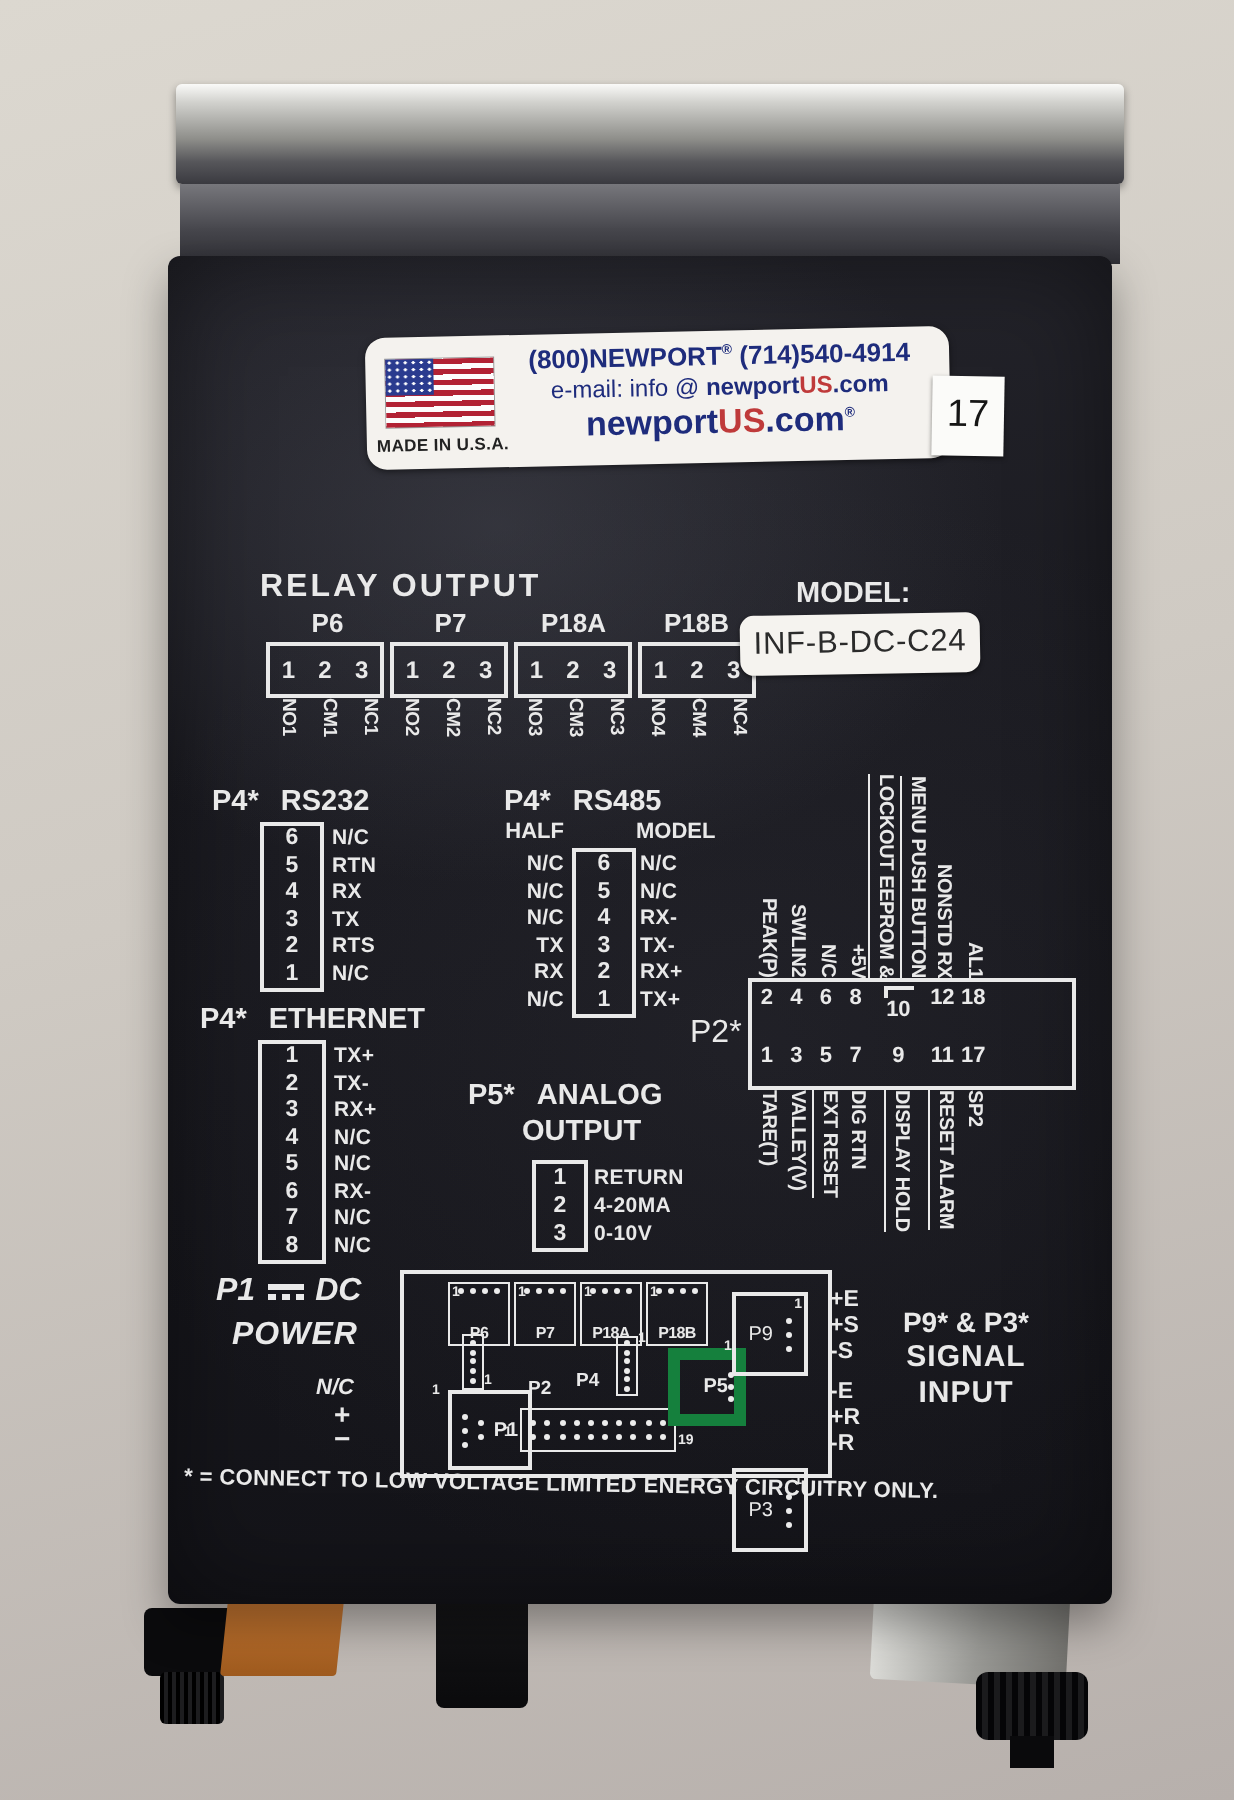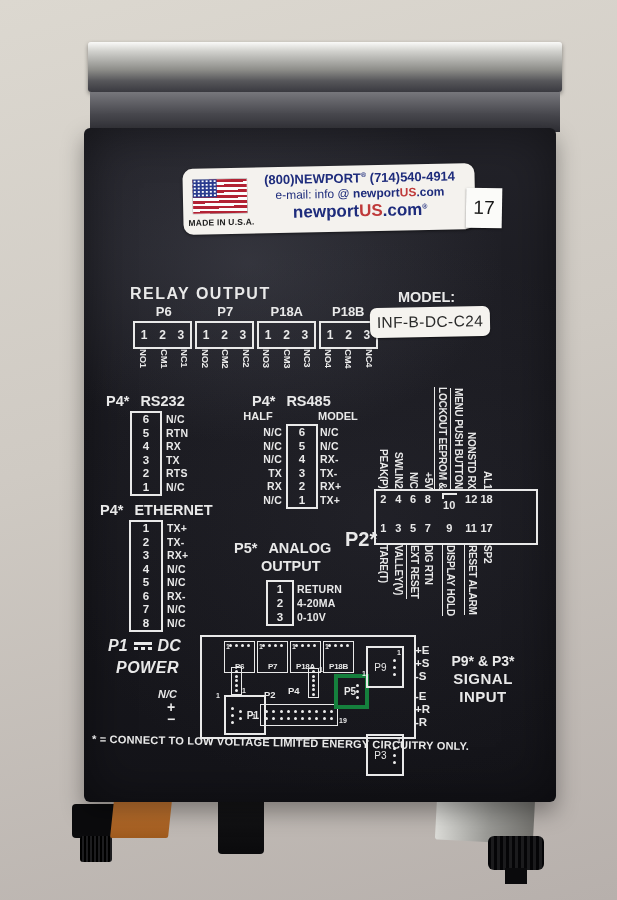--- a/index.html
+++ b/index.html
@@ -80,21 +80,21 @@
 
   
   .model-label{left:398px;top:289px;width:96px;font-size:14.5px;font-weight:700}
   .model-sticker{left:370px;top:307px;width:120px;height:30px;border-radius:7px;background:#f5f3ef;
     color:#2b2b2b;display:flex;align-items:center;justify-content:center;font-size:15.5px;
     letter-spacing:.4px;transform:rotate(-1deg);box-shadow:0 1px 2px rgba(0,0,0,.5)}
 
   .sec-title{display:flex;gap:11px;font-size:14.5px;font-weight:700;white-space:nowrap}
 
   
-  .p2-title{left:345px;top:528px;font-size:20px;font-weight:700}
+  .p2-title{left:345px;top:508px;font-size:16px;font-weight:400}
   .p2box{left:374px;top:489px;width:160px;height:52px}
   .p2cols{left:376px;top:372px;display:flex}
   .p2col{width:14.8px;display:flex;flex-direction:column;align-items:center}
   .p2col.wide{width:28px}
   .p2top{height:117px;display:flex;align-items:flex-end;justify-content:center;gap:2px}
   .p2tn{height:18px;padding-top:4px;font-size:11px;font-weight:700;display:flex;flex-direction:column;align-items:center}
   .p2bn{height:14px;margin-top:11px;font-size:11px;font-weight:700}
   .p2bot{height:98px;margin-top:9px;display:flex;align-items:flex-start;justify-content:center}
   .brk{width:13px;height:5px;border-left:2px solid #e9e9e9;border-top:2px solid #e9e9e9;align-self:flex-start;margin-left:1px}
 
@@ -123,22 +123,22 @@
   .sideconn .dcol{display:flex;flex-direction:column;gap:4px}
   .sideconn .m1{position:absolute;right:1px;top:1px}
   .p1box{left:22px;top:58px;width:38px;height:36px;border:2px solid #e9e9e9;
     display:flex;align-items:center;justify-content:space-evenly}
   .p1box .dcol{display:flex;flex-direction:column;gap:4px}
   .p1box .nm{font-size:10px;font-weight:700}
   .p2conn{left:58px;top:67px;width:76px;height:20px;border:1.5px solid #e9e9e9;
     display:flex;flex-direction:column;justify-content:space-evenly}
   .p2conn .drow{display:flex;justify-content:space-evenly}
   .strip{width:9px;border:1.5px solid #e9e9e9;display:flex;flex-direction:column;align-items:center;justify-content:space-evenly}
-  .p5box{left:132px;top:37px;width:27px;height:27px;border:4px solid #15803d;
-    display:flex;align-items:center;justify-content:center}
+  .p5box{left:132px;top:37px;width:27px;height:27px;border:6px solid #15803d;
+    display:flex;align-items:center;justify-content:flex-end}
   .p5box .nm{font-size:10px;font-weight:700}
   .p5box .dcol{display:flex;flex-direction:column;gap:3px}
   .siglab{font-size:11.5px;font-weight:700}
   .p9p3{left:438px;top:652px;width:90px;text-align:center;font-weight:700;line-height:18px}
   .p9p3 .l1{font-size:14px}
   .p9p3 .l23{font-size:15px;letter-spacing:.5px}
   .footnote{left:92px;top:737px;width:440px;font-size:11px;font-weight:700;letter-spacing:.2px;
     transform:rotate(1.1deg);white-space:nowrap}
 </style>
 </head>
@@ -242,21 +242,21 @@
   <div class="plab">RX</div>
   <div class="plab">TX</div>
   <div class="plab">RTS</div>
   <div class="plab">N/C</div>
 </div>
 
 <div class="abs z w sec-title" style="left:252px;top:393px">
   <span>P4*</span>
     <span>RS485</span>
 </div>
-<div class="abs z w b" style="left:234px;top:410px;width:48px;text-align:center;font-size:11px">HALF</div>
+<div class="abs z w b" style="left:234px;top:410px;width:48px;text-align:right;font-size:11px">HALF</div>
 <div class="abs z w b" style="left:318px;top:410px;font-size:11px">MODEL</div>
 <div class="abs z w" style="left:234px;top:426px;width:48px;text-align:right">
   <div class="plab">N/C</div>
   <div class="plab">N/C</div>
   <div class="plab">N/C</div>
   <div class="plab">TX</div>
   <div class="plab">RX</div>
   <div class="plab">N/C</div>
 </div>
 <div class="abs z w wbox" style="left:286px;top:424px;width:28px">

